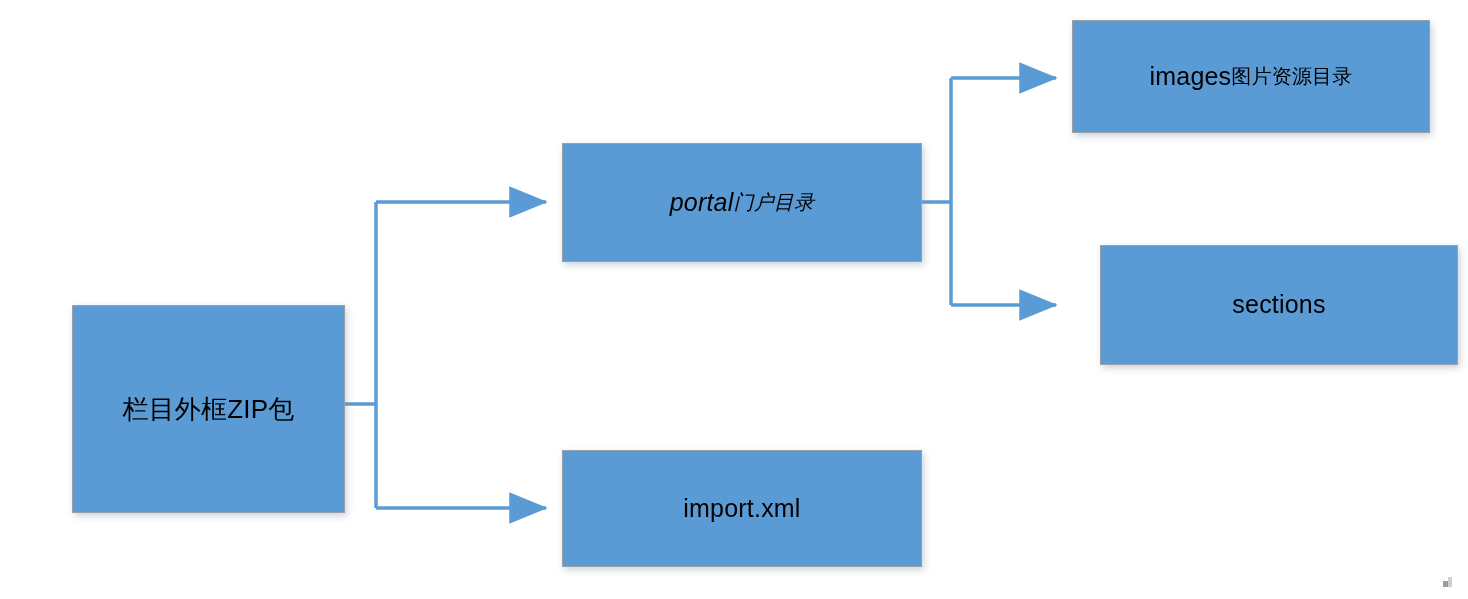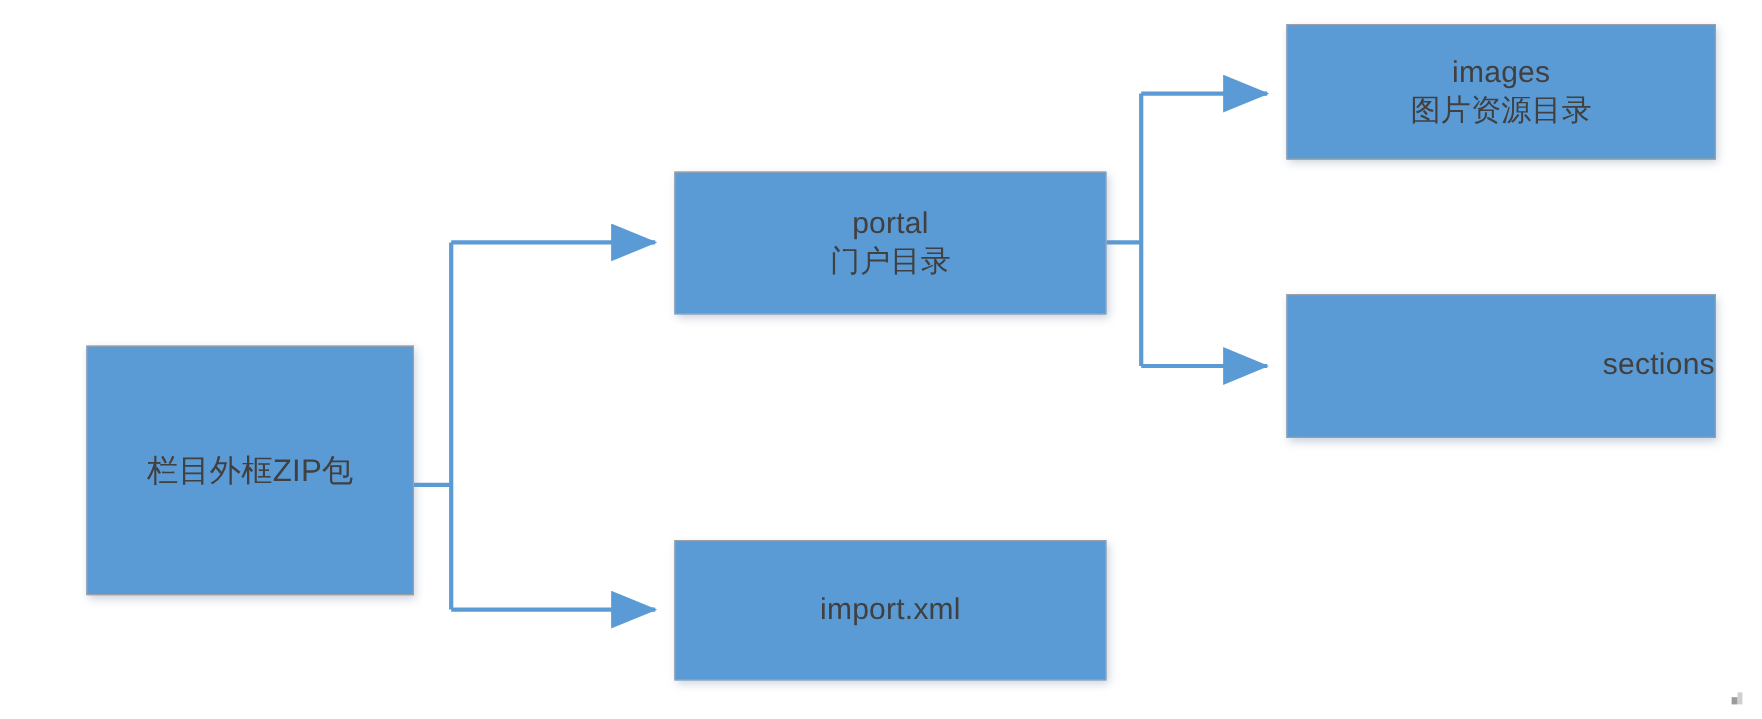--- a/index.html
+++ b/index.html
@@ -23,36 +23,35 @@
     top: 0;
     width: 1468px;
     height: 599px;
   }
   .node {
     position: absolute;
     box-sizing: border-box;
     background: #5B9BD5;
     border: 1px solid #9aa0a6;
     display: flex;
-    flex-direction: column;
     align-items: center;
     justify-content: center;
-    color: #404040;
+    color: #000000;
     text-align: center;
     line-height: 1.26;
     box-shadow: 2px 3px 7px rgba(120, 140, 165, 0.38);
     z-index: 2;
   }
   .node .l1 {
     font-size: 25px;
     letter-spacing: 0.2px;
     white-space: nowrap;
   }
   .node .l2 {
-    font-size: 25px;
+    font-size: 20px;
     letter-spacing: 0.2px;
     white-space: nowrap;
   }
   .node.single .l1 {
     font-size: 26px;
   }
   .artifact {
     position: absolute;
     width: 9px;
     height: 12px;
@@ -102,35 +101,35 @@
 
     <g>
       <path d="M951,78 L1056,78" fill="none" stroke="#5B9BD5" stroke-width="3.5" marker-end="url(#arrowhead)"></path>
     </g>
 
     <g>
       <path d="M951,305 L1056,305" fill="none" stroke="#5B9BD5" stroke-width="3.5" marker-end="url(#arrowhead)"></path>
     </g>
   </svg>
 
-  <div class="node single" id="node-root" style="left: 72px; top: 288px; width: 273px; height: 208px;">
+  <div class="node single" id="node-root" style="left: 72px; top: 305px; width: 273px; height: 208px;">
     <div class="l1">栏目外框ZIP包</div>
   </div>
 
-  <div class="node" id="node-portal" style="left: 562px; top: 143px; width: 360px; height: 119px;">
+  <div class="node" id="node-portal" style="left: 562px; top: 143px; width: 360px; height: 119px; font-style: italic;">
     <div class="l1">portal</div>
     <div class="l2">门户目录</div>
   </div>
 
   <div class="node" id="node-images" style="left: 1072px; top: 20px; width: 358px; height: 113px;">
     <div class="l1">images</div>
     <div class="l2">图片资源目录</div>
   </div>
 
-  <div class="node" id="node-sections" style="left: 1072px; top: 245px; width: 358px; height: 120px; align-items: flex-end;">
+  <div class="node" id="node-sections" style="left: 1100px; top: 245px; width: 358px; height: 120px;">
     <div class="l1">sections</div>
   </div>
 
   <div class="node" id="node-import" style="left: 562px; top: 450px; width: 360px; height: 117px; gap: 22px;">
     <div class="l1">import.xml</div>
   </div>
 
   <div class="artifact" style="left:1443px; top:577px;">
     <i class="a"></i>
       <i class="b"></i>

